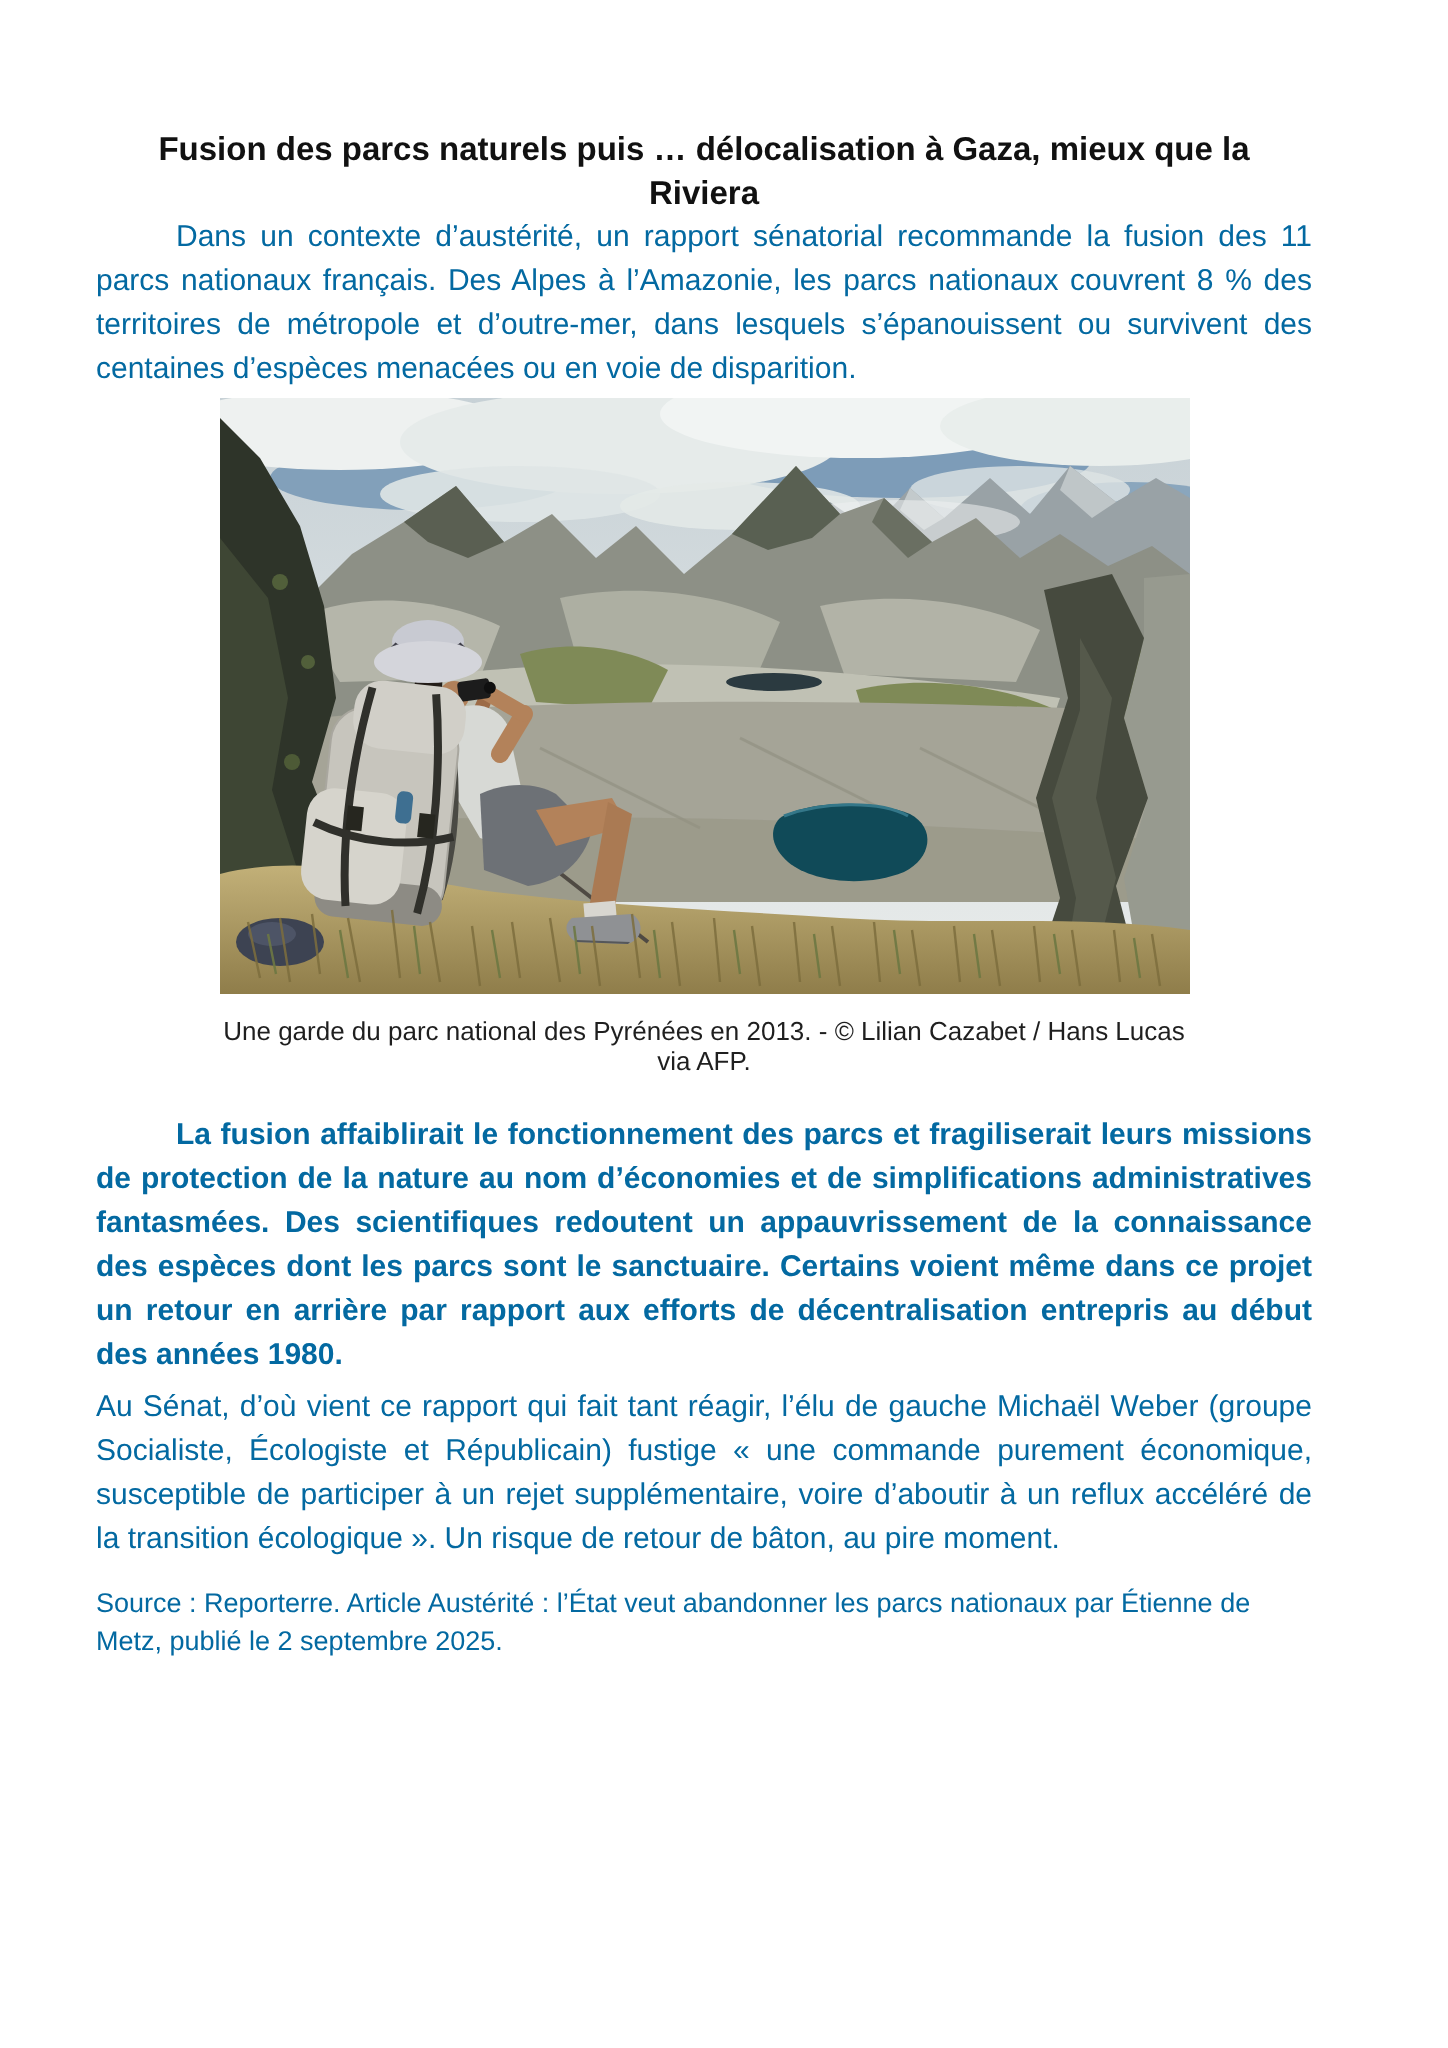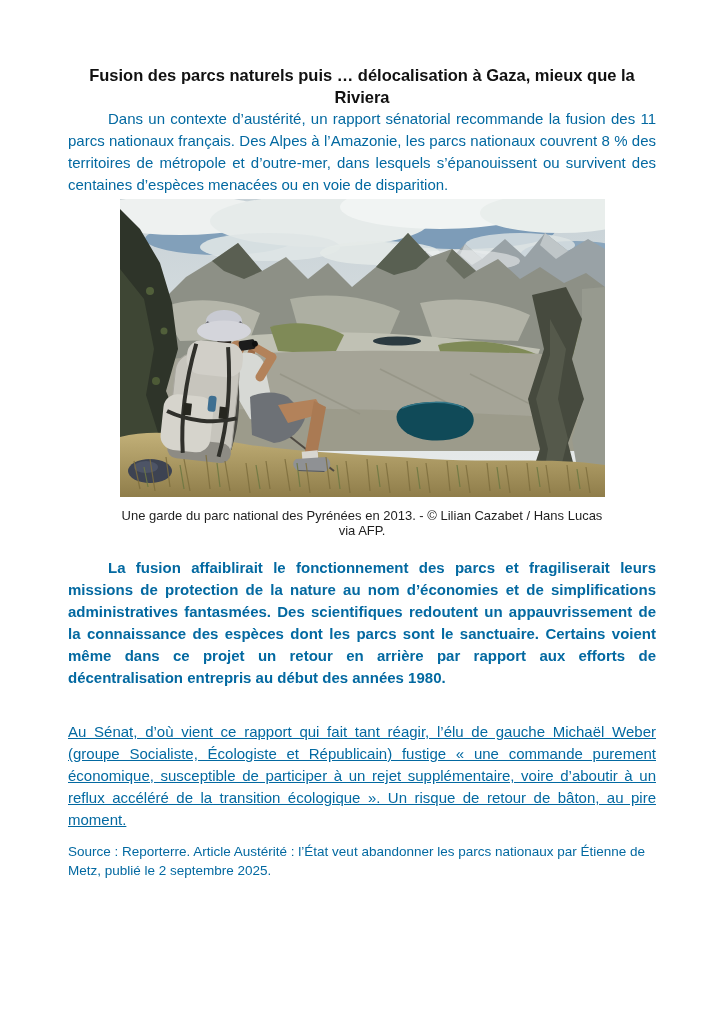--- a/index.html
+++ b/index.html
@@ -9,41 +9,41 @@
     width: 724px;
     height: 1024px;
     overflow: hidden;
     font-family: "Liberation Sans", "DejaVu Sans", sans-serif;
     color: #1c1c1c;
   }
   .page {
     box-sizing: border-box;
     width: 724px;
     height: 1024px;
-    padding: 64px 68px 0 68px;
+    padding: 64px 68px 0 48px;
     background: #ffffff;
   }
   .title {
     font-size: 16.5px;
     line-height: 22px;
     font-weight: bold;
     text-align: center;
     margin: 0 auto 0 auto;
     max-width: 588px;
     color: #111111;
   }
   .para {
     font-size: 15px;
     line-height: 22px;
     text-align: justify;
     margin: 0;
     color: #0369a1;
   }
   .para.indent { text-indent: 40px; }
-  .para + .para { margin-top: 32px; text-decoration: underline; }
+  .para + .para { margin-top: 4px; }
   figure.photo {
     width: 485px;
     margin: 3px auto 0 auto;
     padding: 0;
   }
   figure.photo svg {
     display: block;
     width: 485px;
     height: 298px;
   }

